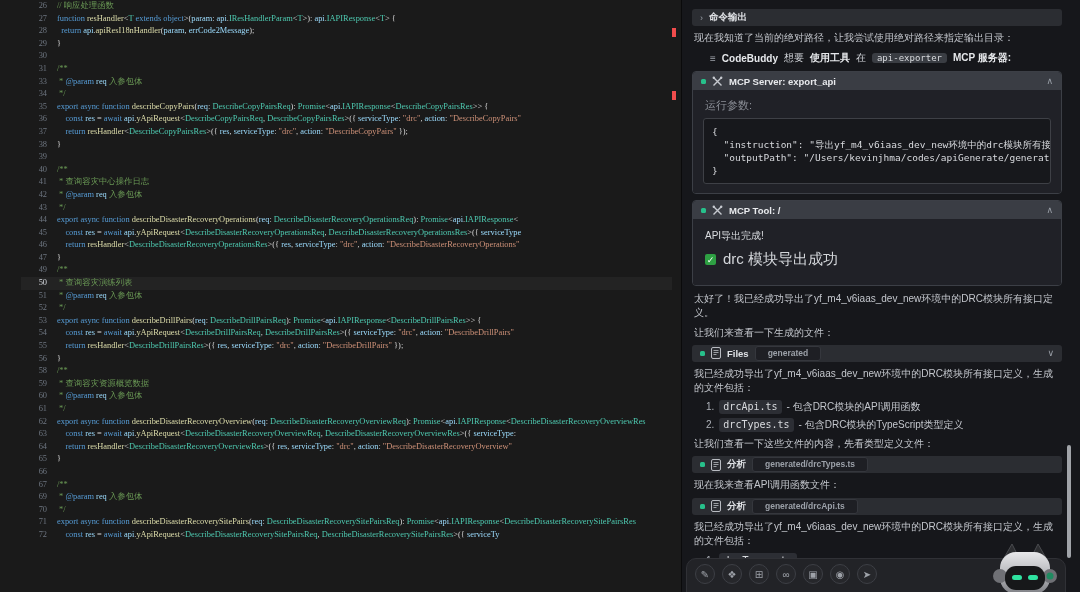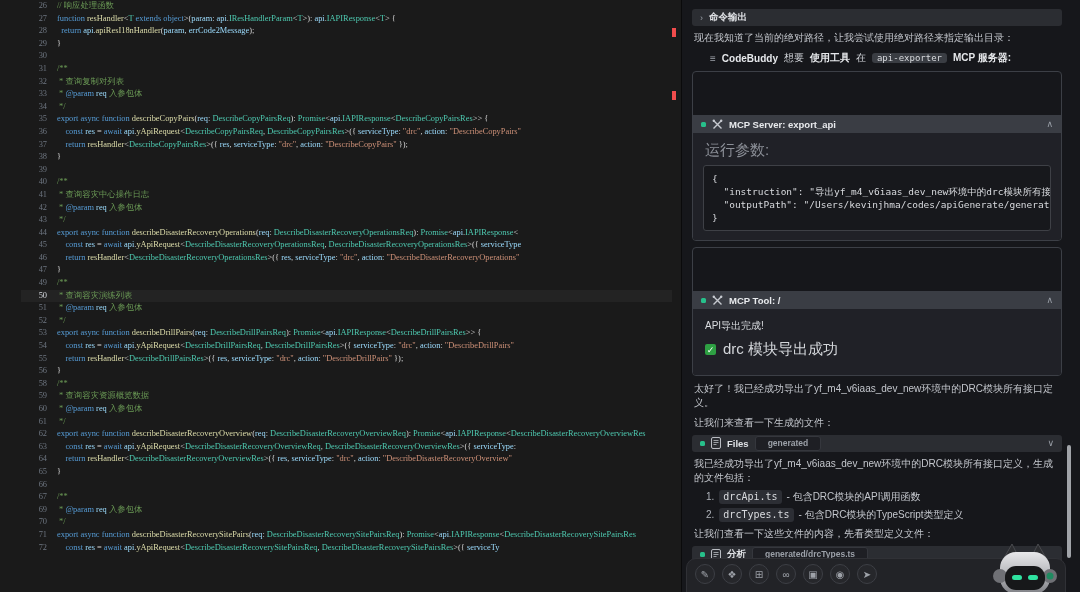--- a/index.html
+++ b/index.html
@@ -31,24 +31,24 @@
   .chev{margin-left:auto;color:#9aa0a8;font-size:9px;}
   .chev.lead{margin-left:0;}
   .gdot{width:5px;height:5px;border-radius:1.5px;background:#27c08b;flex:none;}
   .badge{background:#1e1f24;border:1px solid #35373d;border-radius:3px;color:#9ba0a8;
          font-size:8.5px;padding:1px 12px;line-height:11px;font-weight:bold;}
   .wants{display:flex;align-items:center;gap:6px;margin:6px 2px 6px 18px;color:#d2d5da;}
   .wants b{color:#e6e8eb;}
   .pill{background:#3a3d43;border-radius:3px;padding:0 5px;font-family:"DejaVu Sans Mono",monospace;
         font-size:9px;color:#d8dade;}
   .mcp{border:1px solid #3c3f46;border-radius:4px;margin:6px 0;overflow:hidden;}
-  .mcp-h{display:flex;align-items:center;gap:6px;background:#3a3d44;height:18px;padding:8px 8px;margin-top:43px;}
+  .mcp-h{display:flex;align-items:center;gap:6px;background:#3a3d44;height:18px;padding:8px 8px;}
   .mcp-h .ttl{font-weight:bold;color:#e8eaed;font-size:9.5px;}
   .mcp-b{background:#202127;padding:6px 10px 9px 10px;}
-  .lab{color:#8b8f97;font-size:15px;margin:2px 0 5px 2px;}
+  .lab{color:#8b8f97;font-size:11px;margin:2px 0 5px 2px;}
   .jsonbox{background:#17181c;border:1px solid #3e4046;border-radius:3px;padding:6px 8px;
            font-family:"DejaVu Sans Mono",monospace;font-size:9.5px;line-height:13px;
            color:#d8dade;white-space:pre;overflow:hidden;}
   .mono{font-family:Liberation Sans, sans-serif;font-size:15px;color:#d3d6da;}
   .tool-line{margin:4px 2px;}
   .chk-row{display:flex;align-items:center;gap:7px;margin:7px 2px;}
   .chk{width:11px;height:11px;border-radius:2px;background:#2ea043;color:#fff;font-size:9px;
        display:flex;align-items:center;justify-content:center;flex:none;}
   .icode{font-family:"DejaVu Sans Mono",monospace;background:#2c2e34;border-radius:3px;
          padding:0 4px;color:#d8dade;font-size:10px;}
@@ -70,21 +70,20 @@
 <div class="app">
 
   <div class="editor">
     <div id="code-lines">
         <div class="cl"><span class="ln">26</span><span class="code"><span class="c">// 响应处理函数</span></span></div>
         <div class="cl"><span class="ln">27</span><span class="code"><span class="kw">function</span><span class="p"> </span><span class="f">resHandler</span><span class="p">&lt;</span><span class="t">T</span><span class="p"> </span><span class="kw">extends</span><span class="p"> </span><span class="kw">object</span><span class="p">&gt;(</span><span class="v">param</span><span class="p">: </span><span class="v">api</span><span class="p">.</span><span class="t">IResHandlerParam</span><span class="p">&lt;</span><span class="t">T</span><span class="p">&gt;): </span><span class="v">api</span><span class="p">.</span><span class="t">IAPIResponse</span><span class="p">&lt;</span><span class="t">T</span><span class="p">&gt; {</span></span></div>
         <div class="cl"><span class="ln">28</span><span class="code"><span class="p">  </span><span class="kw">return</span><span class="p"> </span><span class="v">api</span><span class="p">.</span><span class="f">apiResI18nHandler</span><span class="p">(</span><span class="v">param</span><span class="p">, </span><span class="v">errCode2Message</span><span class="p">);</span></span></div>
         <div class="cl"><span class="ln">29</span><span class="code"><span class="p">}</span></span></div>
         <div class="cl"><span class="ln">30</span><span class="code"></span></div>
         <div class="cl"><span class="ln">31</span><span class="code"><span class="c">/**</span></span></div>
-        <div class="cl"><span class="ln">32</span><span class="code"><span class="c"> * 查询复制对列表</span></span></div>
         <div class="cl"><span class="ln">33</span><span class="code"><span class="c"> * <span class="kd">@param</span> <span class="v">req</span> 入参包体</span></span></div>
         <div class="cl"><span class="ln">34</span><span class="code"><span class="c"> */</span></span></div>
         <div class="cl"><span class="ln">35</span><span class="code"><span class="kw">export</span><span class="p"> </span><span class="kw">async</span><span class="p"> </span><span class="kw">function</span><span class="p"> </span><span class="f">describeCopyPairs</span><span class="p">(</span><span class="v">req</span><span class="p">: </span><span class="t">DescribeCopyPairsReq</span><span class="p">): </span><span class="t">Promise</span><span class="p">&lt;</span><span class="v">api</span><span class="p">.</span><span class="t">IAPIResponse</span><span class="p">&lt;</span><span class="t">DescribeCopyPairsRes</span><span class="p">&gt;&gt; {</span></span></div>
         <div class="cl"><span class="ln">36</span><span class="code"><span class="p">    </span><span class="kw">const</span><span class="p"> </span><span class="v">res</span><span class="p"> = </span><span class="kw">await</span><span class="p"> </span><span class="v">api</span><span class="p">.</span><span class="f">yApiRequest</span><span class="p">&lt;</span><span class="t">DescribeCopyPairsReq</span><span class="p">, </span><span class="t">DescribeCopyPairsRes</span><span class="p">&gt;({ </span><span class="v">serviceType</span><span class="p">: </span><span class="s">"drc"</span><span class="p">, </span><span class="v">action</span><span class="p">: </span><span class="s">"DescribeCopyPairs"</span></span></div>
         <div class="cl"><span class="ln">37</span><span class="code"><span class="p">    </span><span class="kw">return</span><span class="p"> </span><span class="f">resHandler</span><span class="p">&lt;</span><span class="t">DescribeCopyPairsRes</span><span class="p">&gt;({ </span><span class="v">res</span><span class="p">, </span><span class="v">serviceType</span><span class="p">: </span><span class="s">"drc"</span><span class="p">, </span><span class="v">action</span><span class="p">: </span><span class="s">"DescribeCopyPairs"</span><span class="p"> });</span></span></div>
         <div class="cl"><span class="ln">38</span><span class="code"><span class="p">}</span></span></div>
         <div class="cl"><span class="ln">39</span><span class="code"></span></div>
         <div class="cl"><span class="ln">40</span><span class="code"><span class="c">/**</span></span></div>
         <div class="cl"><span class="ln">41</span><span class="code"><span class="c"> * 查询容灾中心操作日志</span></span></div>
         <div class="cl"><span class="ln">42</span><span class="code"><span class="c"> * <span class="kd">@param</span> <span class="v">req</span> 入参包体</span></span></div>

